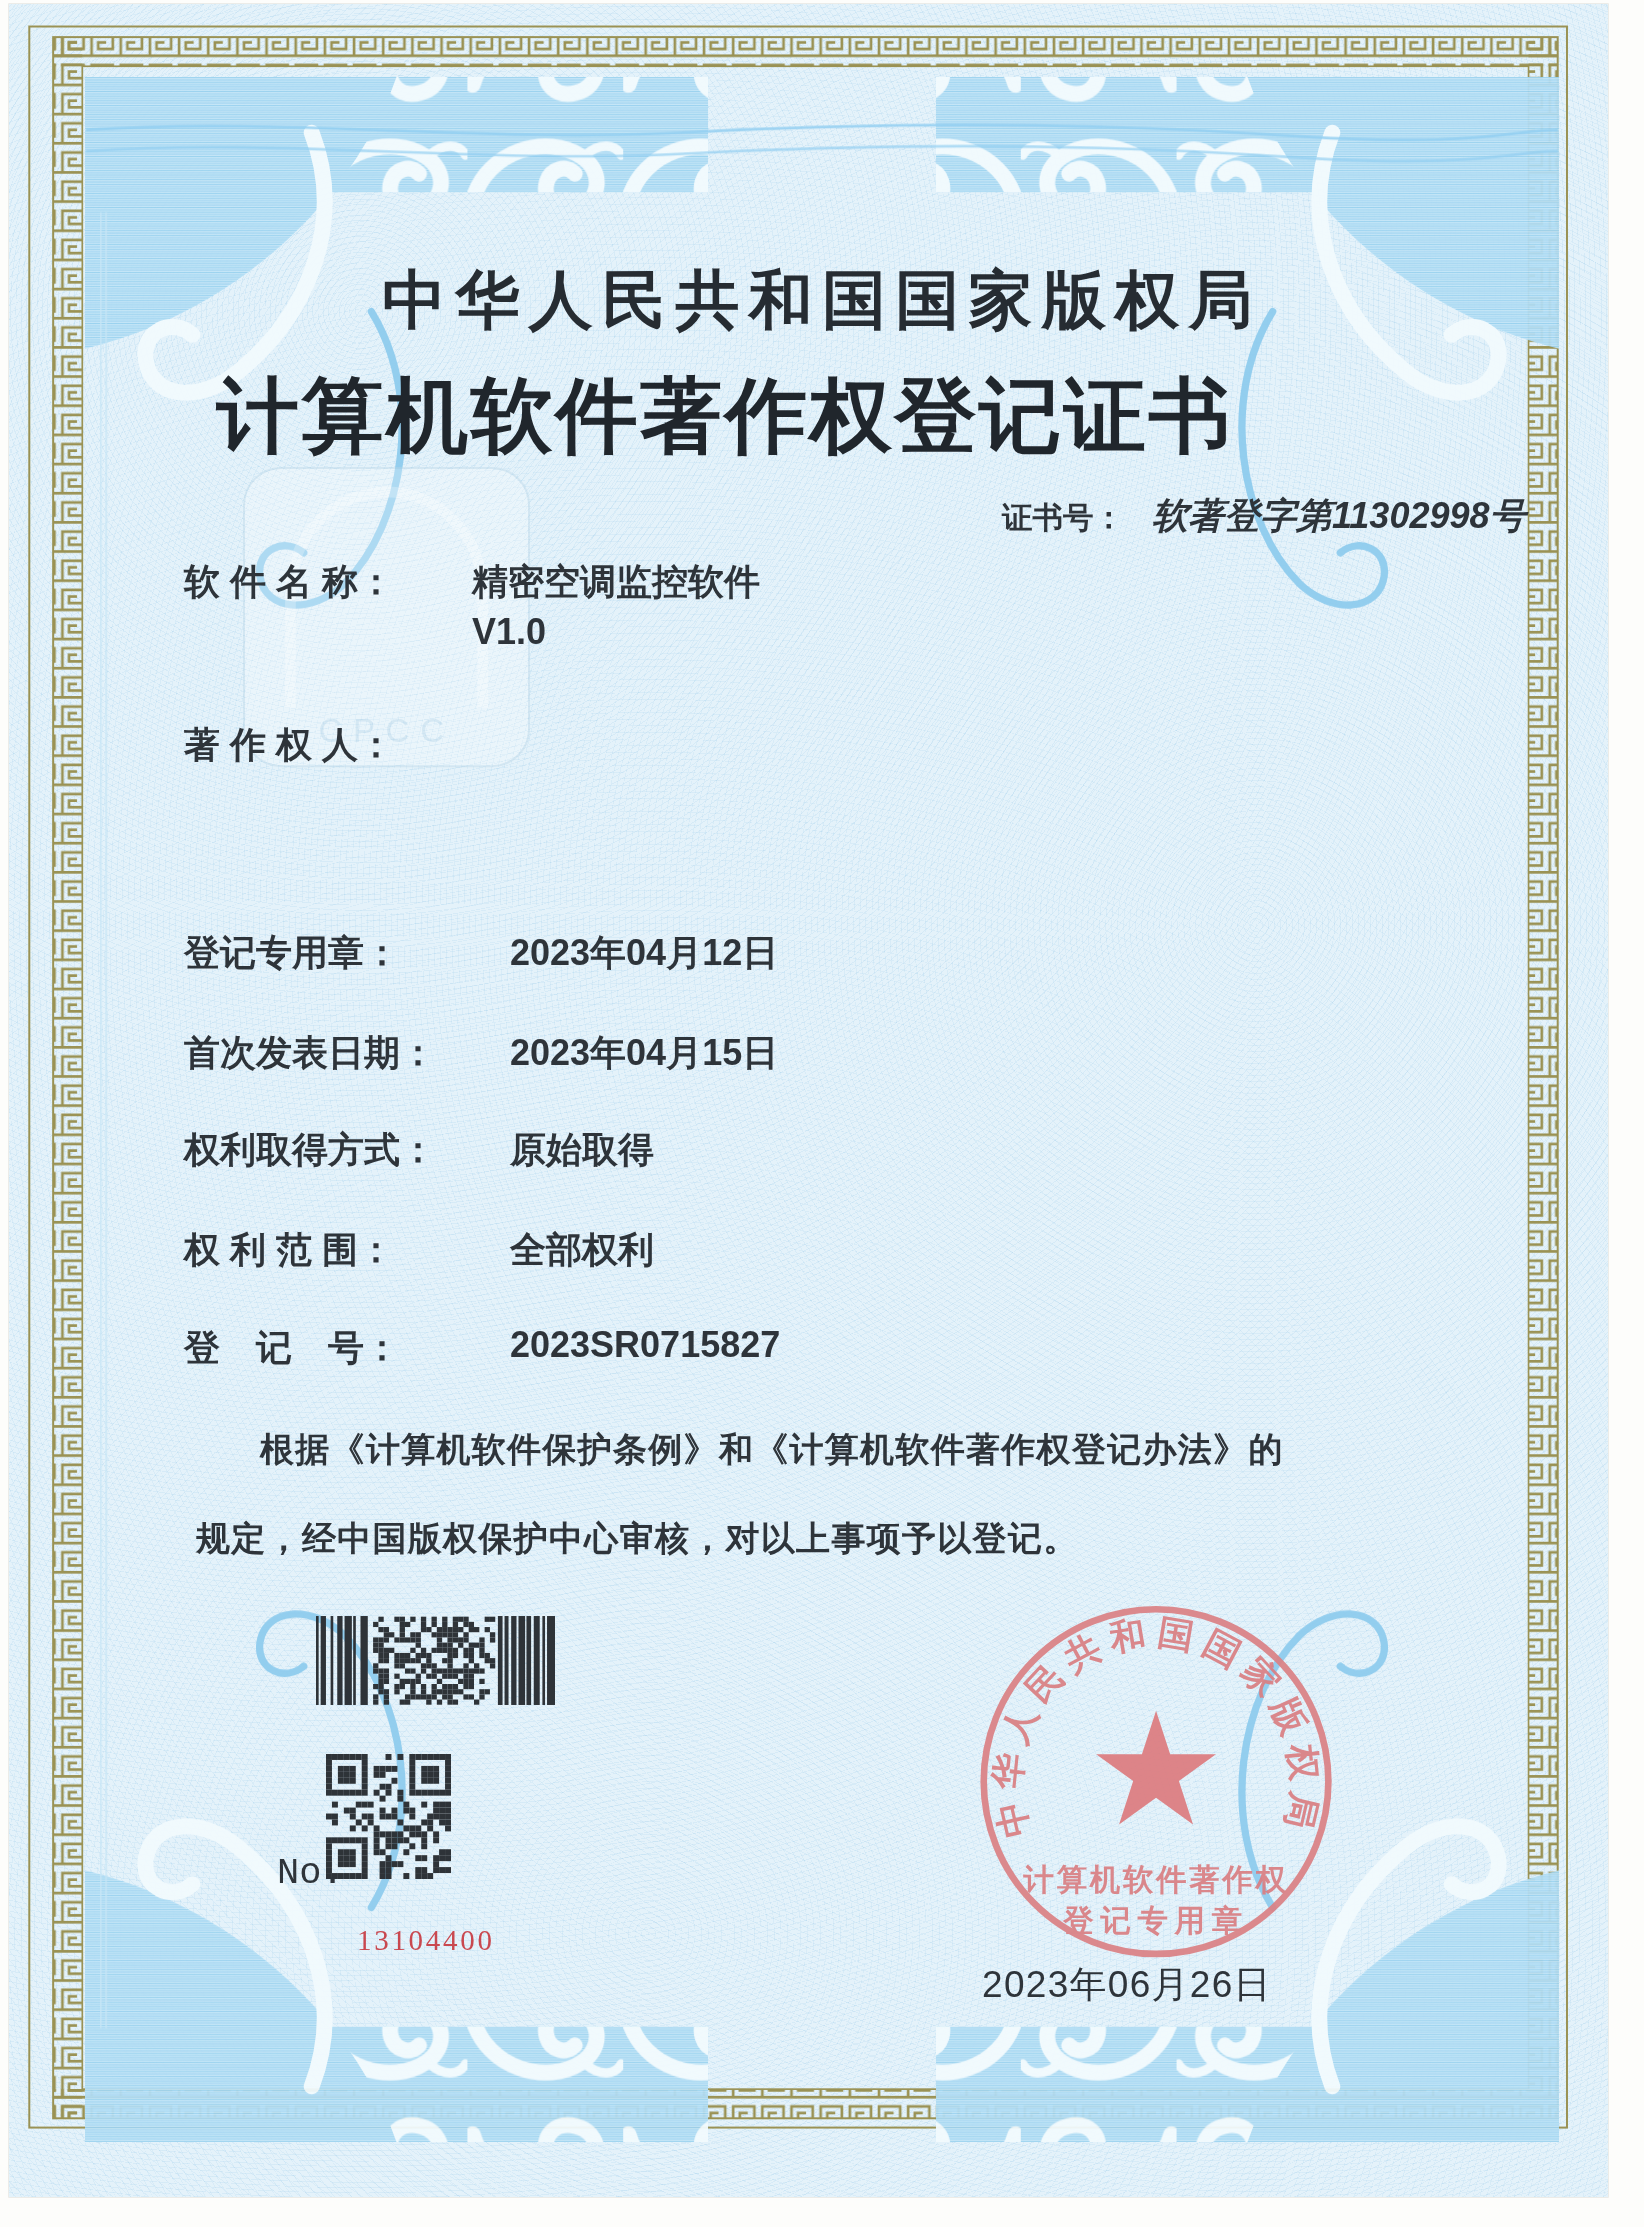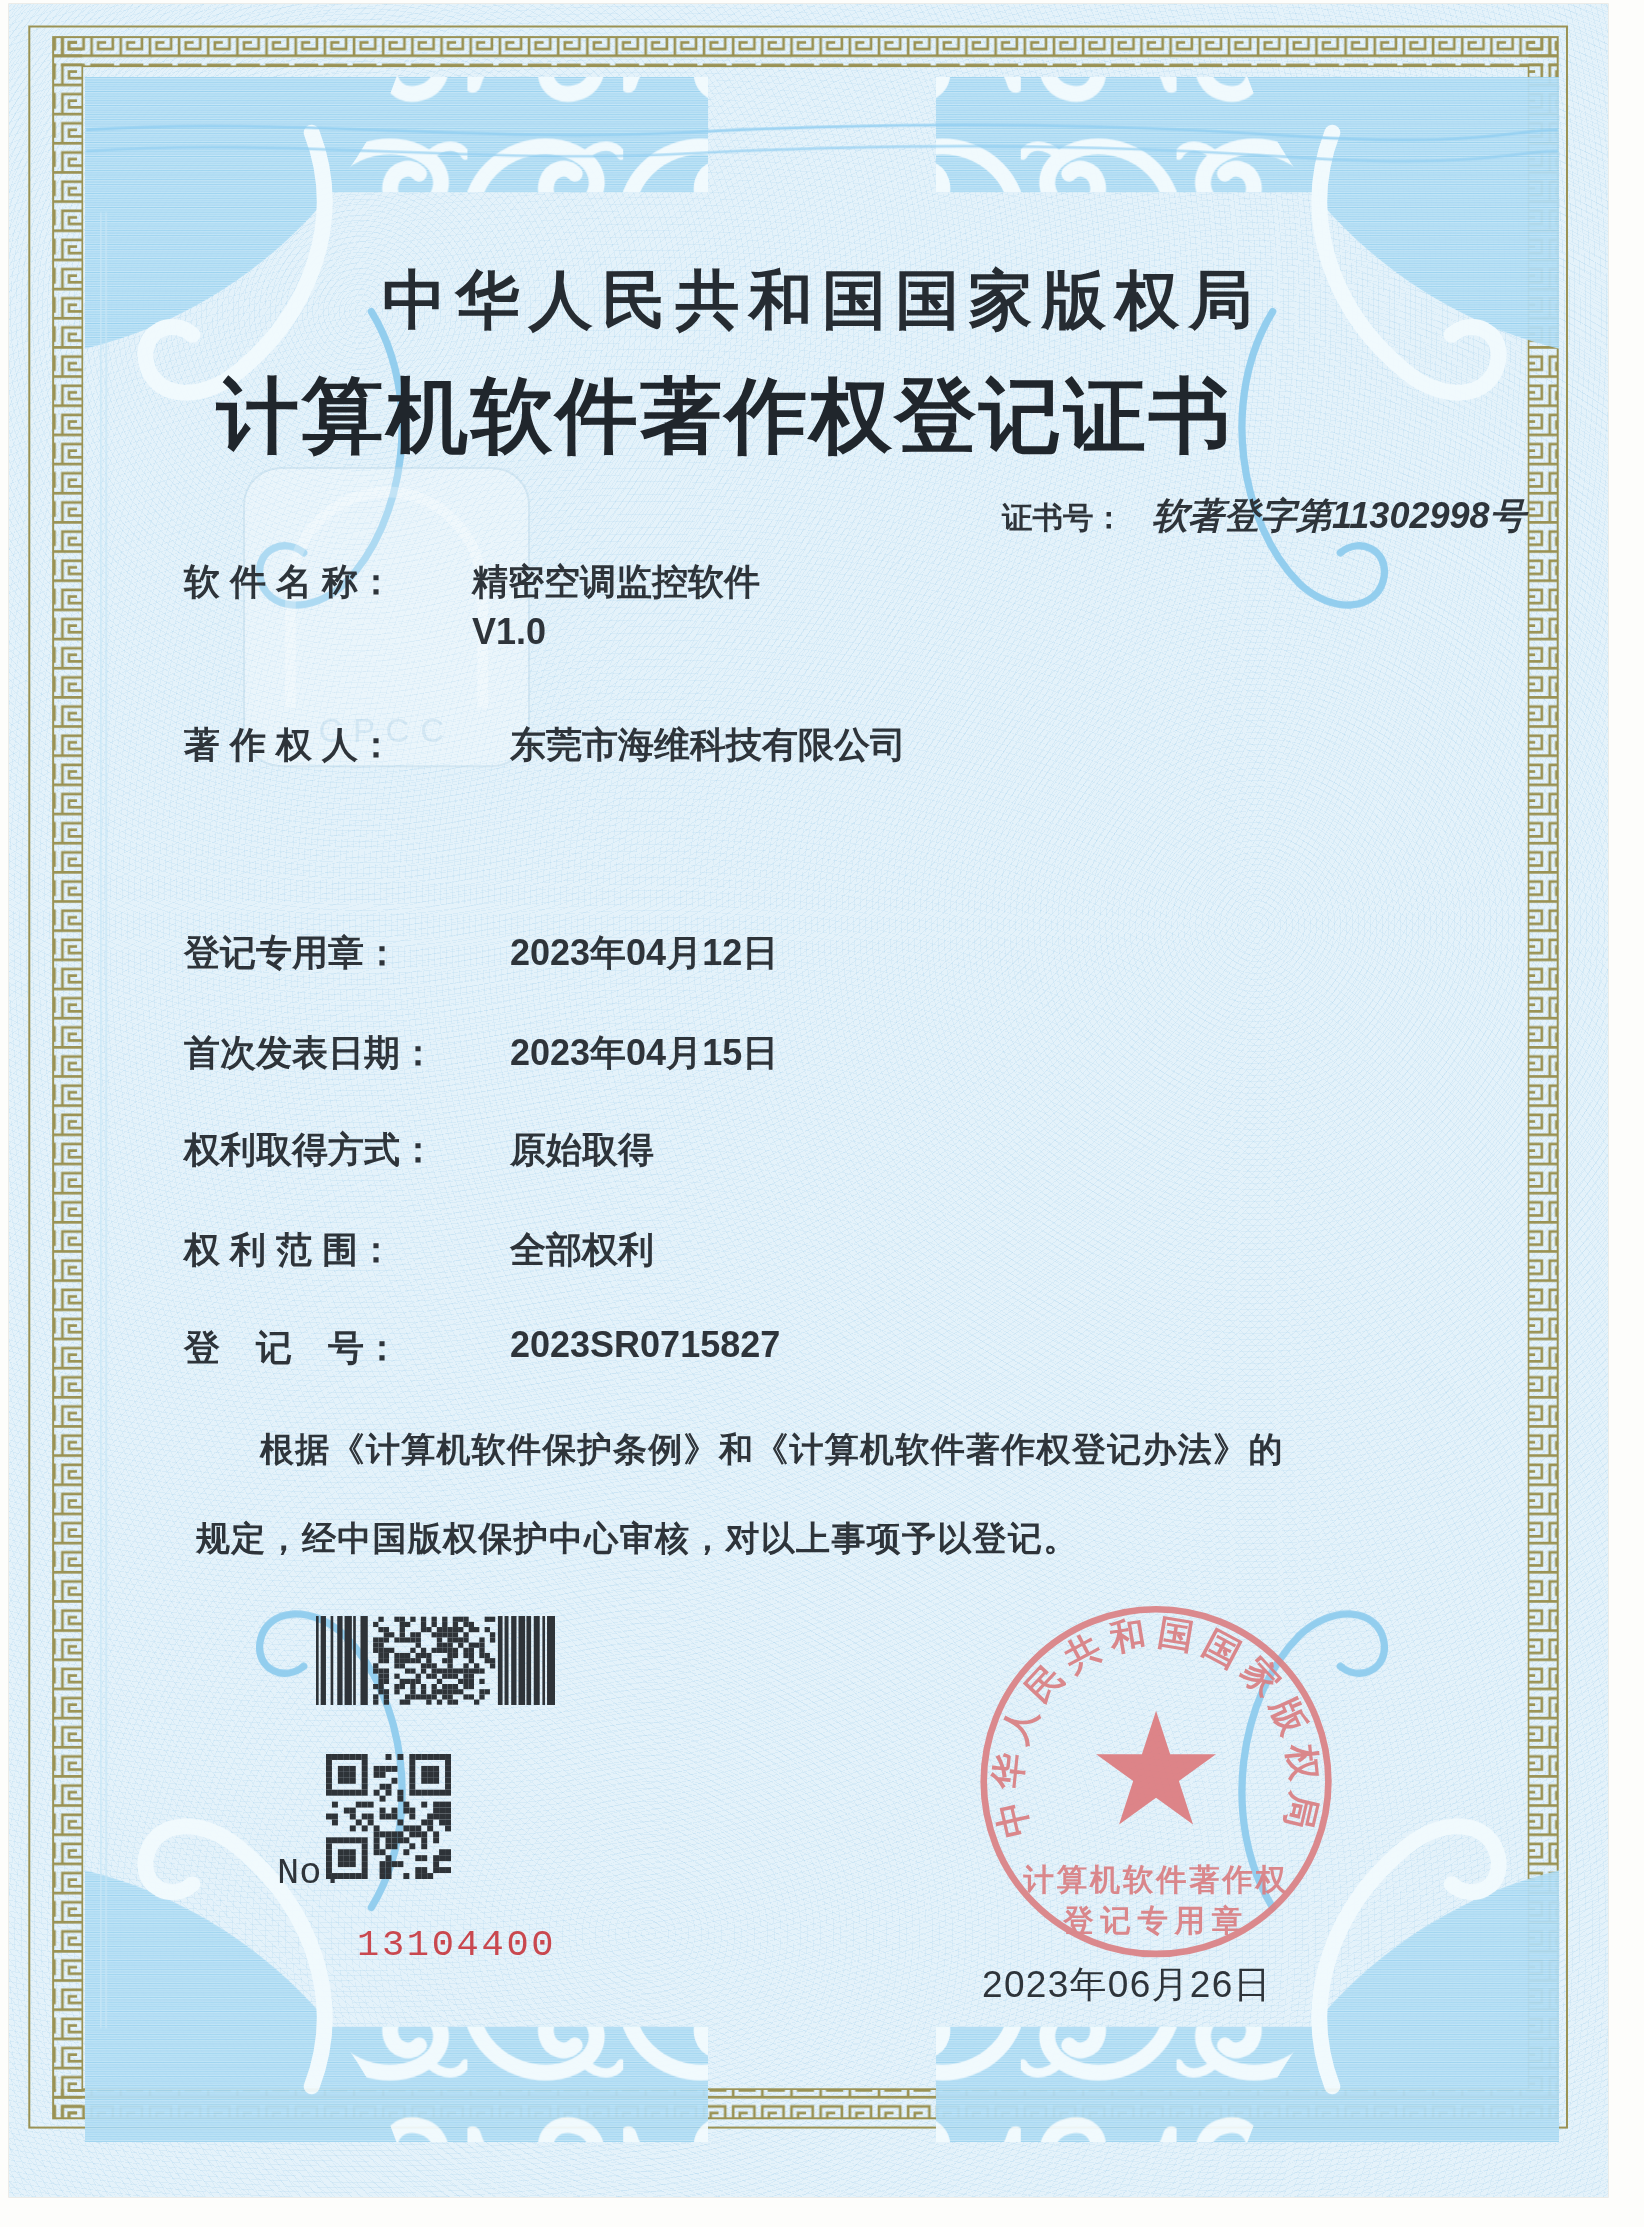--- a/index.html
+++ b/index.html
@@ -19,21 +19,21 @@
           letter-spacing:9.3px;color:#262c32;}
   .title2{left:0;width:1450px;text-align:center;top:362px;font-size:82px;font-weight:800;
           letter-spacing:2.7px;color:#20262c;}
   .certno{left:1002px;top:492px;font-size:30.5px;font-weight:700;}
   .certno .val{margin-left:28px;font-style:italic;}
   .lbl{left:184px;font-size:36px;font-weight:700;}
   .val{left:510px;font-size:36px;font-weight:700;}
   .val1{left:472px;font-size:36px;font-weight:700;}
   .para{left:196px;font-size:34px;font-weight:700;letter-spacing:1.3px;color:#2e343a;}
   .serial-no{left:277px;top:1852px;font-size:37px;font-family:Liberation Mono, monospace;color:#2e343a;}
-  .serial-num{left:357px;top:1924px;font-size:37px;font-family:Liberation Mono, monospace;
+  .serial-num{left:357px;top:1924px;font-size:29px;font-family:Liberation Serif, serif;
               letter-spacing:2.7px;color:#c9484f;}
   .issue-date{left:982px;top:1960px;font-size:37px;font-weight:400;letter-spacing:1.3px;color:#2e343a;}
 </style>
 </head>
 <body>
 
 <div class="page">
   <div class="paper"></div>
 
   <svg class="deco" viewBox="0 0 2480 3360">
@@ -548,21 +548,20 @@
 
   <div class="txt certno">
     <span>证书号：</span><span class="val">软著登字第11302998号</span>
   </div>
 
   <div class="txt lbl" style="top:558px">软 件 名 称：</div>
   <div class="txt val1" style="top:558px">精密空调监控软件</div>
   <div class="txt val1" style="top:611px">V1.0</div>
 
   <div class="txt lbl" style="top:721px">著 作 权 人：</div>
-  <div class="txt val" style="top:721px">东莞市海维科技有限公司</div>
 
   <div class="txt lbl" style="top:929px">登记专用章：</div>
   <div class="txt val" style="top:929px">2023年04月12日</div>
 
   <div class="txt lbl" style="top:1029px">首次发表日期：</div>
   <div class="txt val" style="top:1029px">2023年04月15日</div>
 
   <div class="txt lbl" style="top:1126px">权利取得方式：</div>
   <div class="txt val" style="top:1126px">原始取得</div>
 

